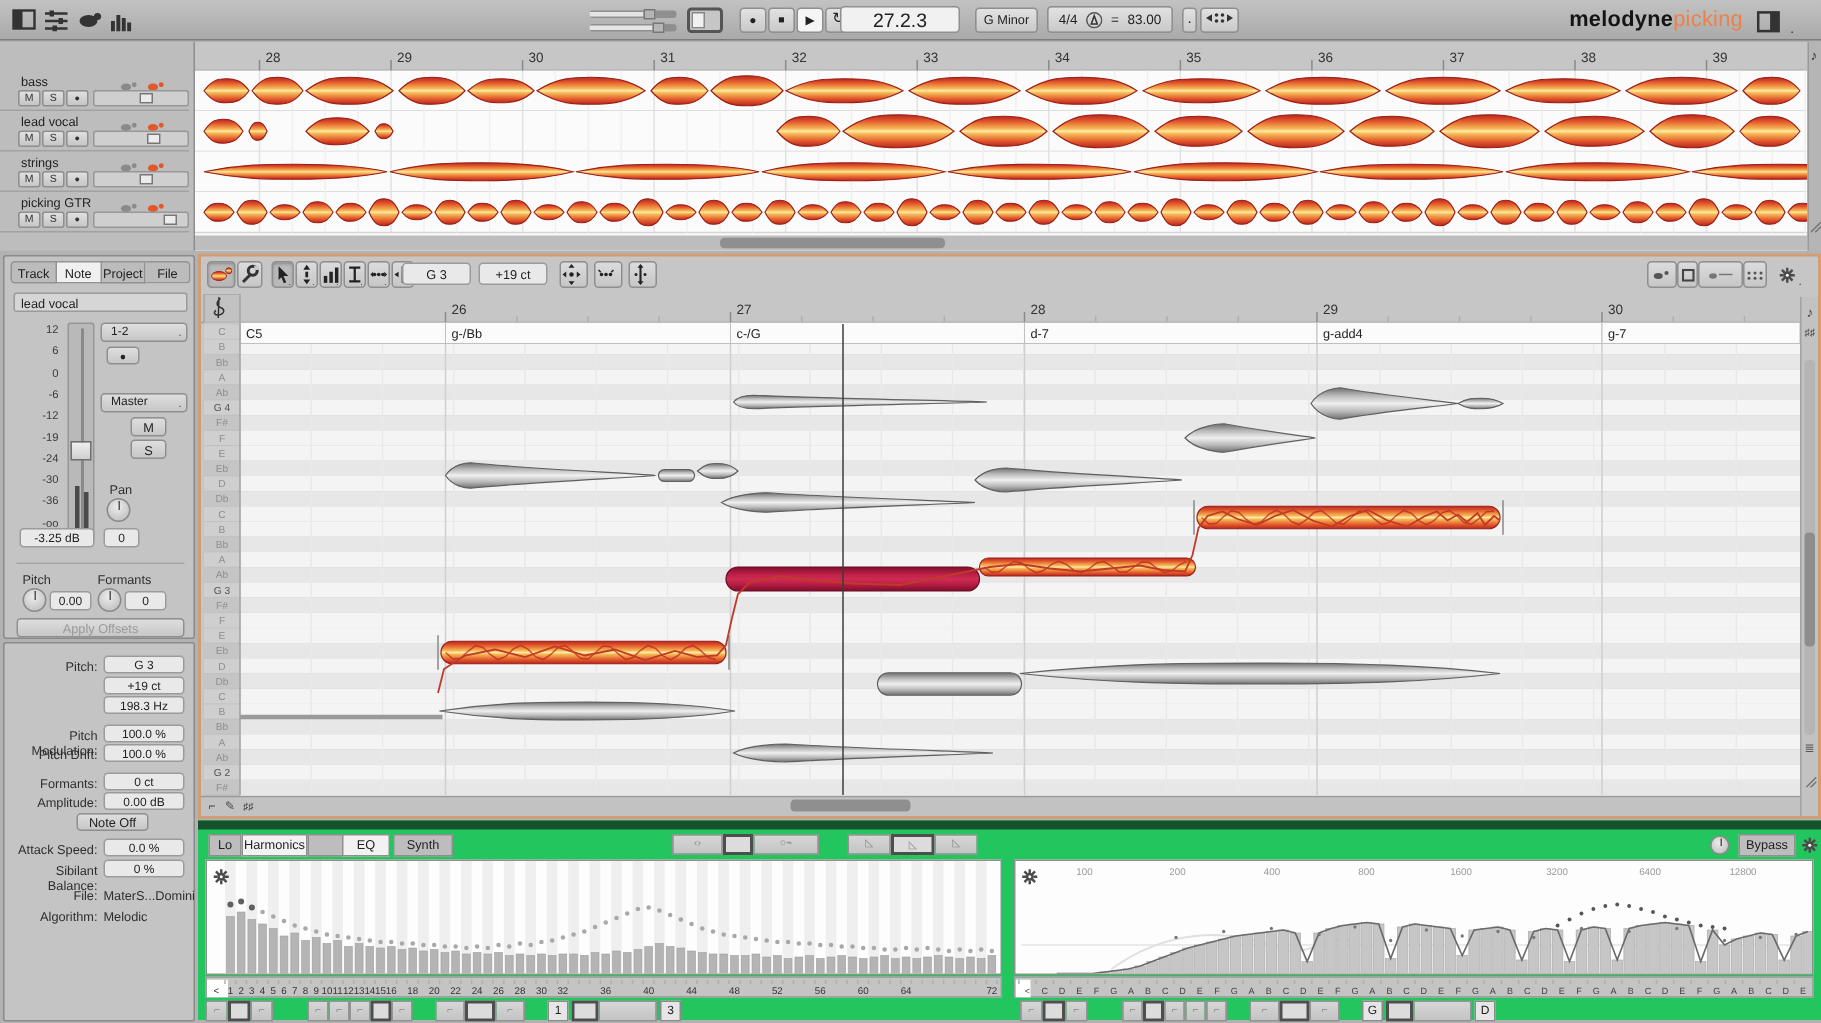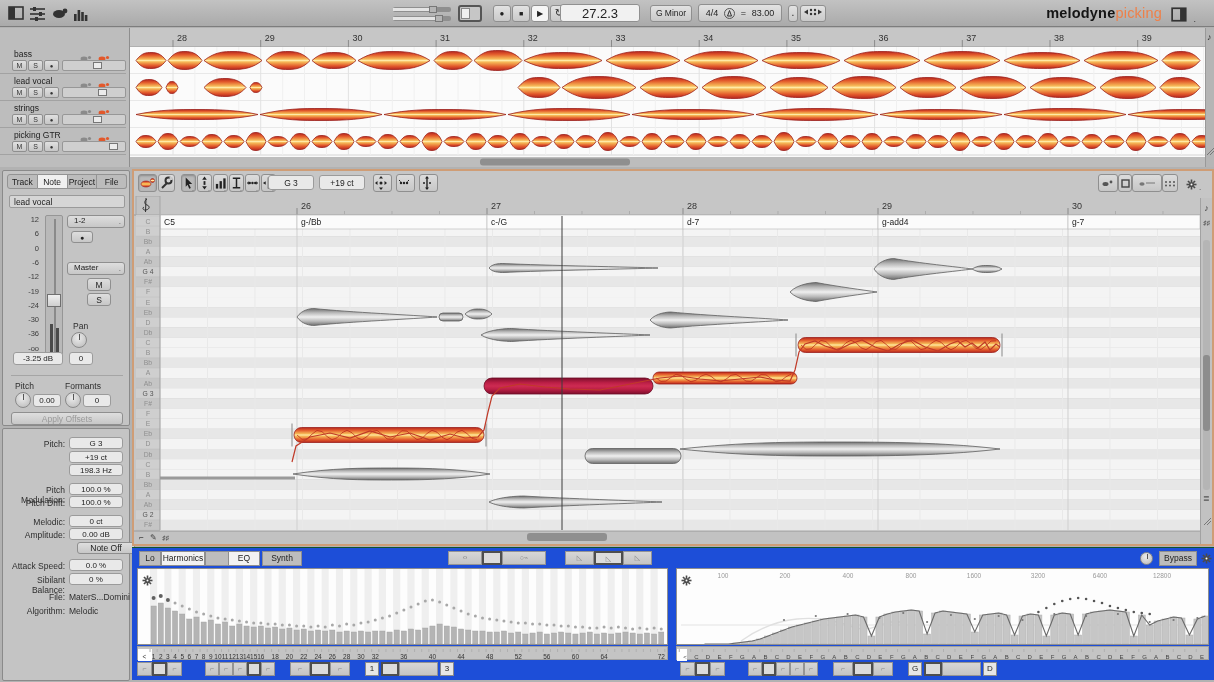--- a/index.html
+++ b/index.html
@@ -51,21 +51,21 @@
   
   .editor-wrap{position:absolute;left:132px;top:169px;width:1082px;height:377px;background:#c6c6c6;border:2px solid #cf9d76;}
   .etoolbar{position:absolute;left:0;top:0;width:100%;height:25px;}
   .ebtn{position:absolute;top:3px;height:18px;background:linear-gradient(#dcdcdc,#c6c6c6);border:1px solid #8f8f8f;border-radius:3px;}
   .ebtn.sel{background:#b9b9b9;box-shadow:inset 0 1px 2px rgba(0,0,0,.25);}
   .efield{position:absolute;top:4px;height:15px;background:#e9e9e9;border:1px solid #9b9b9b;border-radius:3px;font-size:8.5px;color:#222;text-align:center;line-height:14px;}
   .eright{position:absolute;top:27px;right:0;width:12px;bottom:0;background:#c2c2c2;border-left:1px solid #a2a2a2;font-size:9px;color:#444;text-align:center;}
   .vscroll{position:absolute;left:2px;width:7px;background:#b5b5b5;border-radius:3px;}
   .vthumb{position:absolute;left:0;width:7px;background:#8d8d8d;border-radius:3px;}
   
-  .bottom-wrap{position:absolute;left:132px;top:547px;width:1082px;height:133px;background:#1d4ed8;border-top:1px solid #14532d;}
+  .bottom-wrap{position:absolute;left:132px;top:547px;width:1082px;height:133px;background:#22c55e;border-top:6px solid #14532d;}
   .btab{position:absolute;top:3px;height:15px;border:1px solid #8f8f8f;background:#bdbdbd;font-size:8.5px;color:#222;text-align:center;line-height:13px;}
   .btab.active{background:#f2f2f2;}
   .seg{position:absolute;top:0;height:14px;background:linear-gradient(#d6d6d6,#c4c4c4);border:1px solid #949494;font-size:7px;color:#8a8a8a;text-align:center;line-height:12px;}
   .seg.sel{border:2px solid #4e4e4e;background:#dcdcdc;}
   .cfield{position:absolute;top:0;width:14px;height:14px;background:#e6e6e6;border:1px solid #8a8a8a;font-size:8px;color:#222;text-align:center;line-height:12px;}
   .panel-white{position:absolute;top:20px;height:77px;background:#fdfdfd;border:1px solid #8f8f8f;}
   .ruler-strip{position:absolute;top:98px;height:14px;background:#c4c4c4;border:1px solid #a0a0a0;}
   .ctrl-row{position:absolute;top:114px;left:0;width:100%;height:16px;}
 </style>
 </head>
@@ -492,25 +492,25 @@
 
   <div class="sidepanel" style="left:2px;top:428px;width:128px;height:253px" id="noteInspector">
       <div class="irow-label" style="left: 0px; top: 10px;">Pitch:</div>
       <div class="vfield" style="left: 66px; top: 8px; width: 54px; height: 12px; line-height: 11px;">G 3</div>
       <div class="vfield" style="left: 66px; top: 21.5px; width: 54px; height: 12px; line-height: 11px;">+19 ct</div>
       <div class="vfield" style="left: 66px; top: 35px; width: 54px; height: 12px; line-height: 11px;">198.3 Hz</div>
       <div class="irow-label" style="left: 0px; top: 55.5px;">Pitch Modulation:</div>
       <div class="vfield" style="left: 66px; top: 53.5px; width: 54px; height: 12px; line-height: 11px;">100.0 %</div>
       <div class="irow-label" style="left: 0px; top: 69px;">Pitch Drift:</div>
       <div class="vfield" style="left: 66px; top: 67px; width: 54px; height: 12px; line-height: 11px;">100.0 %</div>
-      <div class="irow-label" style="left: 0px; top: 87.5px;">Melodic:</div>
+      <div class="irow-label" style="left: 0px; top: 87.5px;">Formants:</div>
       <div class="vfield" style="left: 66px; top: 85.5px; width: 54px; height: 12px; line-height: 11px;">0 ct</div>
       <div class="irow-label" style="left: 0px; top: 101px;">Amplitude:</div>
       <div class="vfield" style="left: 66px; top: 99px; width: 54px; height: 12px; line-height: 11px;">0.00 dB</div>
-      <div class="sbtn" style="left: 74px; top: 112.5px; width: 58px; height: 12px; line-height: 11px;">Note Off</div>
+      <div class="sbtn" style="left: 48px; top: 112.5px; width: 48px; height: 12px; line-height: 11px;">Note Off</div>
       <div class="irow-label" style="left: 0px; top: 132px;">Attack Speed:</div>
       <div class="vfield" style="left: 66px; top: 130px; width: 54px; height: 12px; line-height: 11px;">0.0 %</div>
       <div class="irow-label" style="left: 0px; top: 145.5px;">Sibilant Balance:</div>
       <div class="vfield" style="left: 66px; top: 143.5px; width: 54px; height: 12px; line-height: 11px;">0 %</div>
       <div class="irow-label" style="left: 0px; top: 163px;">File:</div>
       <div class="slabel" style="left: 66px; top: 163px;">MaterS...Domini</div>
       <div class="irow-label" style="left: 0px; top: 177px;">Algorithm:</div>
       <div class="slabel" style="left: 66px; top: 177px;">Melodic</div>
     </div>
 

